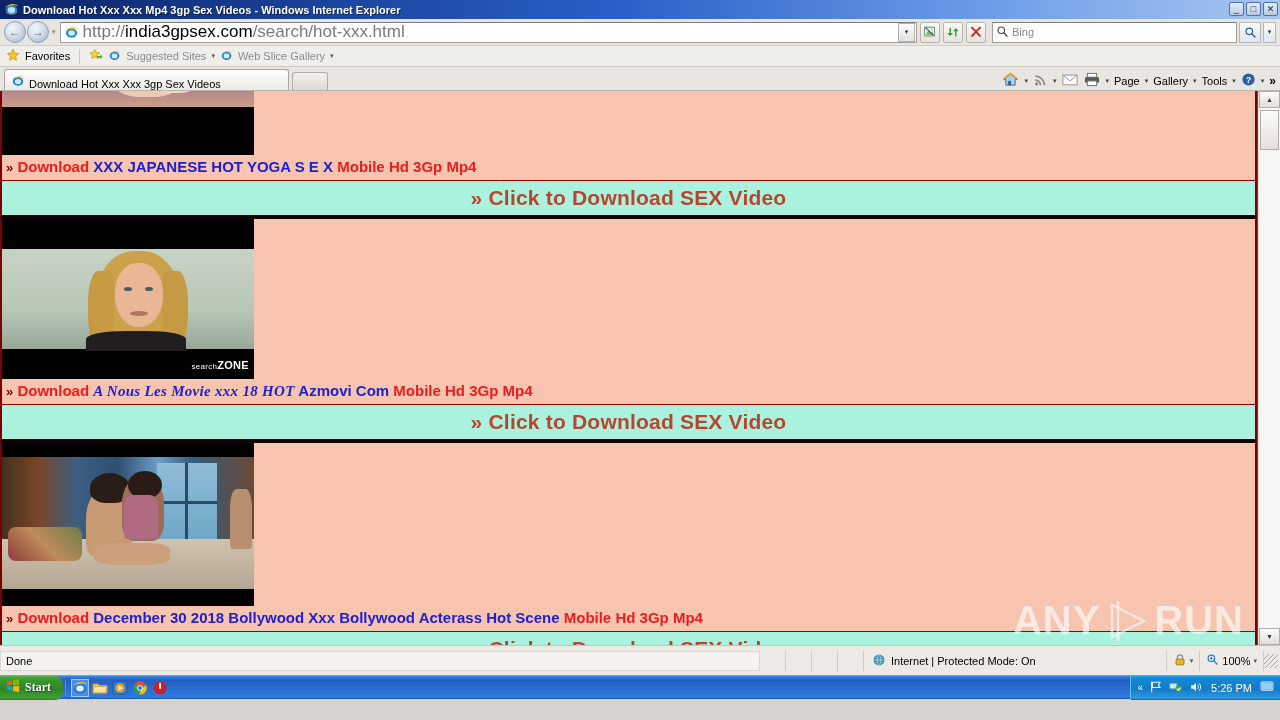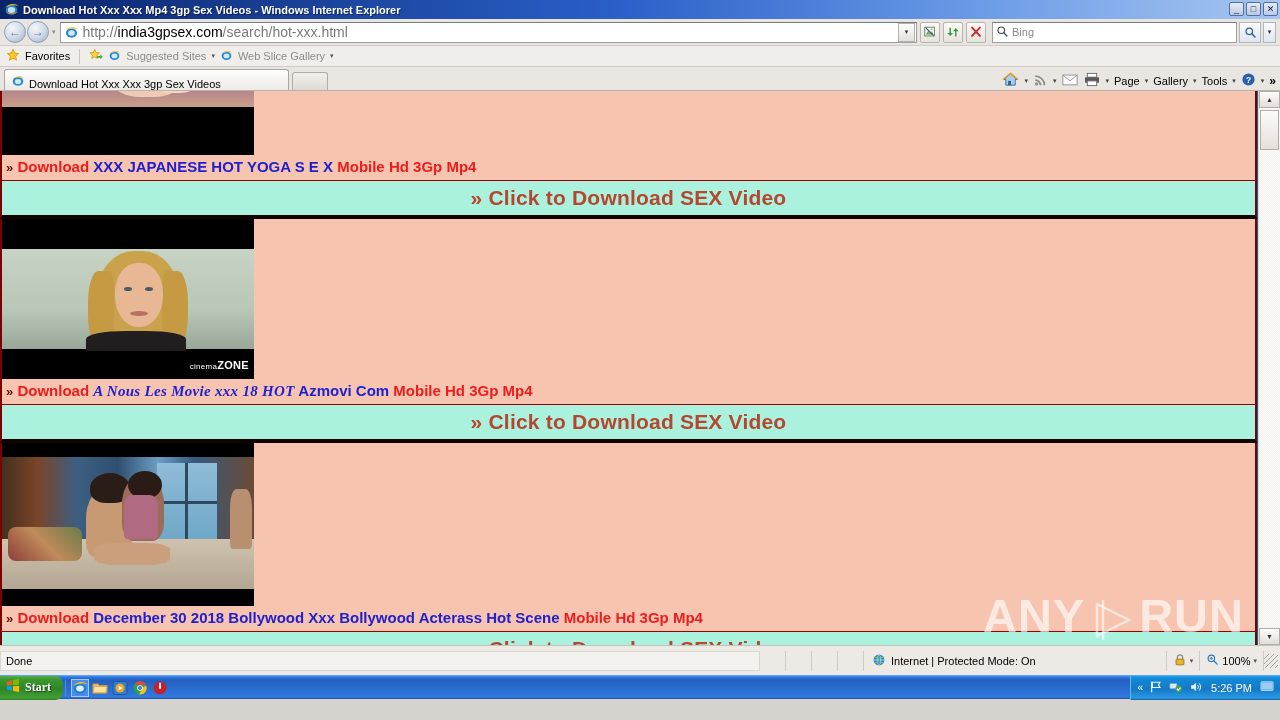--- a/index.html
+++ b/index.html
@@ -50,21 +50,21 @@
   }
   .navbtn.fwd{ margin-right:3px; }
   .navdrop{ color:#8a8a8a; font-size:7px; margin-right:4px; }
   .addrwrap{
     flex:1; height:21px; background:#fff;
     border:1px solid #a0a0a0; border-top-color:#7b7b7b;
     display:flex; align-items:center; padding:0 1px;
     position:relative;
   }
   .addr-ico{ width:15px;height:15px;margin:0 4px 0 2px; flex:0 0 auto;}
-  .addr-txt{ font-size:14px; color:#000; white-space:nowrap; }
+  .addr-txt{ font-size:17px; color:#000; white-space:nowrap; }
   .addr-txt .dim{ color:#7a7a7a; }
   .addr-arrow{
     width:17px; height:19px; margin-left:auto;
     background:linear-gradient(to bottom,#fdfdfd,#e2e0db);
     border:1px solid #b5b2ac;
     display:flex;align-items:center;justify-content:center;
     font-size:7px; color:#333;
   }
   .tbtn{
     width:20px;height:21px; margin-left:3px;
@@ -188,21 +188,21 @@
     font-family:"Liberation Sans Narrow","Liberation Sans",sans-serif;
     font-size:21px; font-weight:bold; color:#b6462f;
     letter-spacing:.2px;
   }
 
   
   .anyrun{
     position:absolute; right:14px; bottom:2px;
     display:flex; align-items:center; gap:4px;
     font-family:"Liberation Sans",sans-serif;
-    font-size:47px; font-weight:bold;
+    font-size:40px; font-weight:bold;
     color:rgba(255,255,255,.62);
     letter-spacing:1px;
     pointer-events:none;
   }
   .anyrun .logo{
     width:46px;height:40px;
     position:relative;
   }
 
   
@@ -486,21 +486,21 @@
             <div style="position:absolute;left:95px;top:32px;width:82px;height:96px;background:#caa24c;border-radius:45% 45% 30% 30%;"></div>
             <div style="position:absolute;left:86px;top:52px;width:26px;height:78px;background:#c59a43;border-radius:40% 20% 35% 45%;"></div>
             <div style="position:absolute;left:160px;top:52px;width:26px;height:78px;background:#c59a43;border-radius:20% 40% 45% 35%;"></div>
 
             <div style="position:absolute;left:113px;top:44px;width:48px;height:64px;background:#e8b793;border-radius:46% 46% 48% 48%;"></div>
             <div style="position:absolute;left:122px;top:68px;width:8px;height:4px;background:#4a5a62;border-radius:50%;"></div>
             <div style="position:absolute;left:143px;top:68px;width:8px;height:4px;background:#4a5a62;border-radius:50%;"></div>
             <div style="position:absolute;left:128px;top:92px;width:18px;height:5px;background:#b9725f;border-radius:50%;"></div>
 
             <div style="position:absolute;left:84px;top:112px;width:100px;height:20px;background:#221e20;border-radius:40% 40% 0 0;"></div>
-            <div class="watermark"><span>cinema</span><b>ZONE</b></div>
+            <div class="watermark"><span>search</span><b>ZONE</b></div>
           </div>
           <div class="thumbfill"></div>
         </div>
         <div class="titleline">
           <span class="gg">»</span>
           <span class="red">Download</span>
           <span class="fancy">A Nous Les Movie xxx 18 HOT</span>
           <span class="blue">Azmovi Com</span>
           <span class="red">Mobile Hd 3Gp Mp4</span>
         </div>

